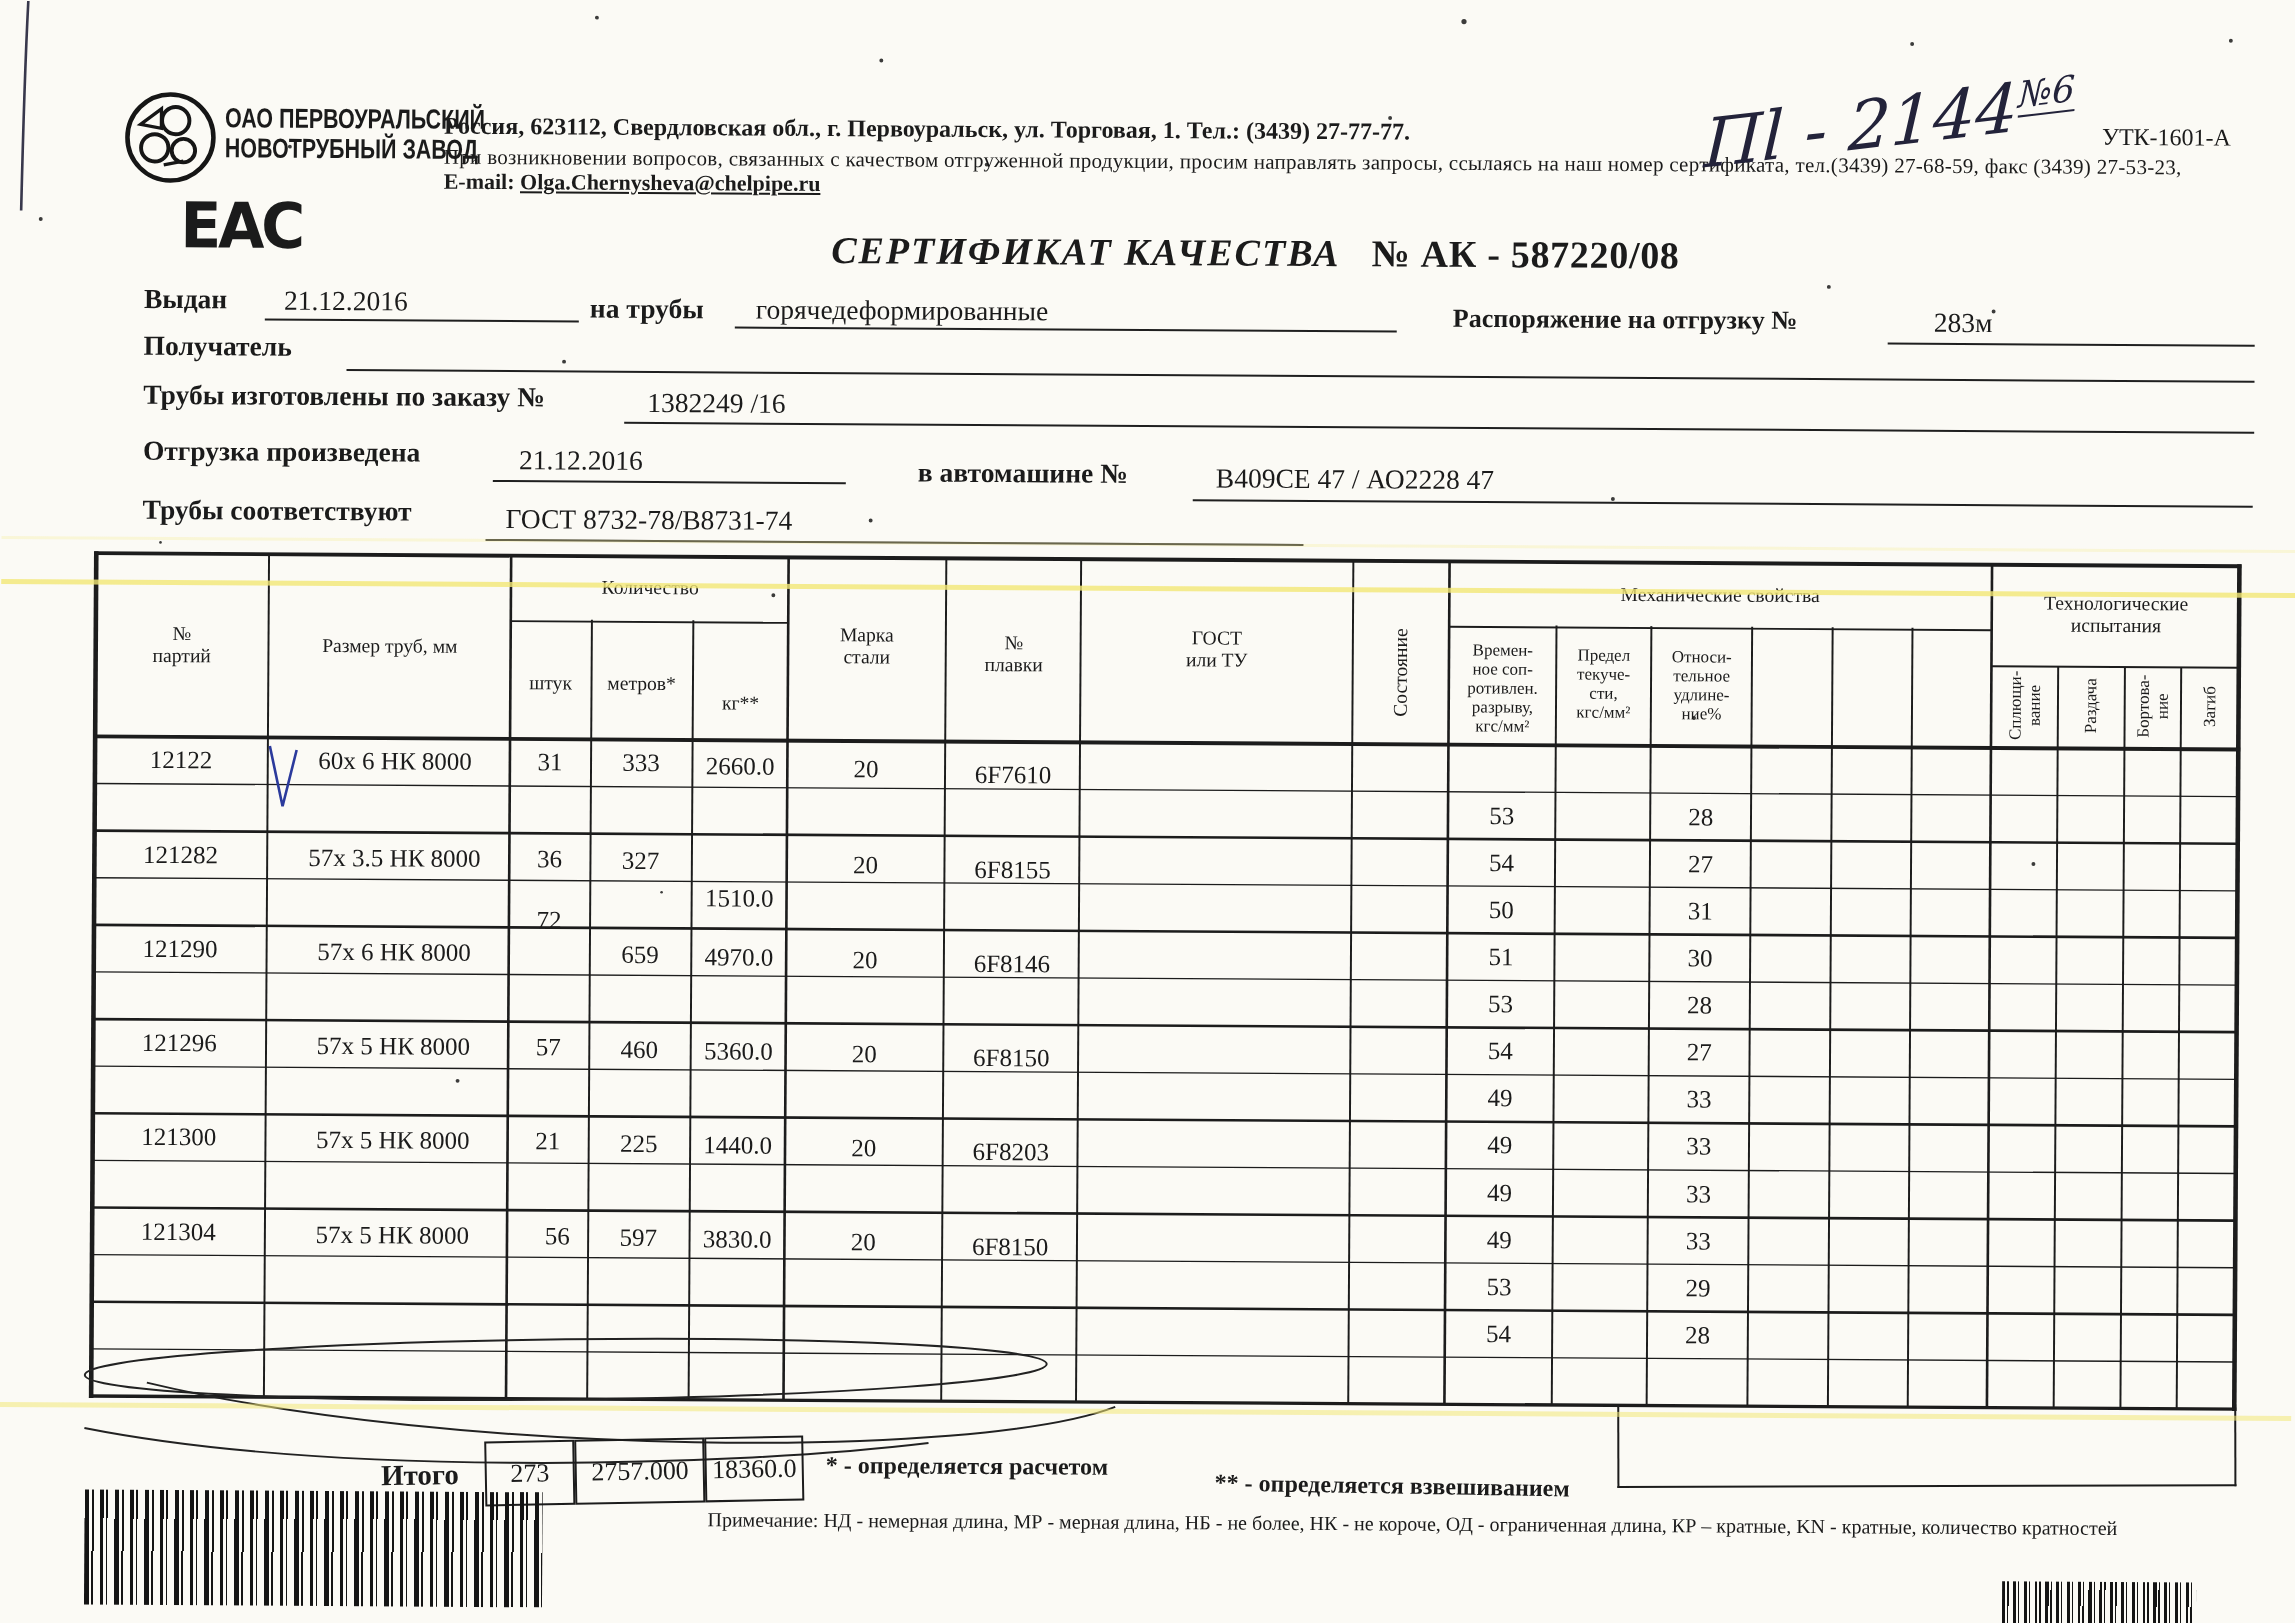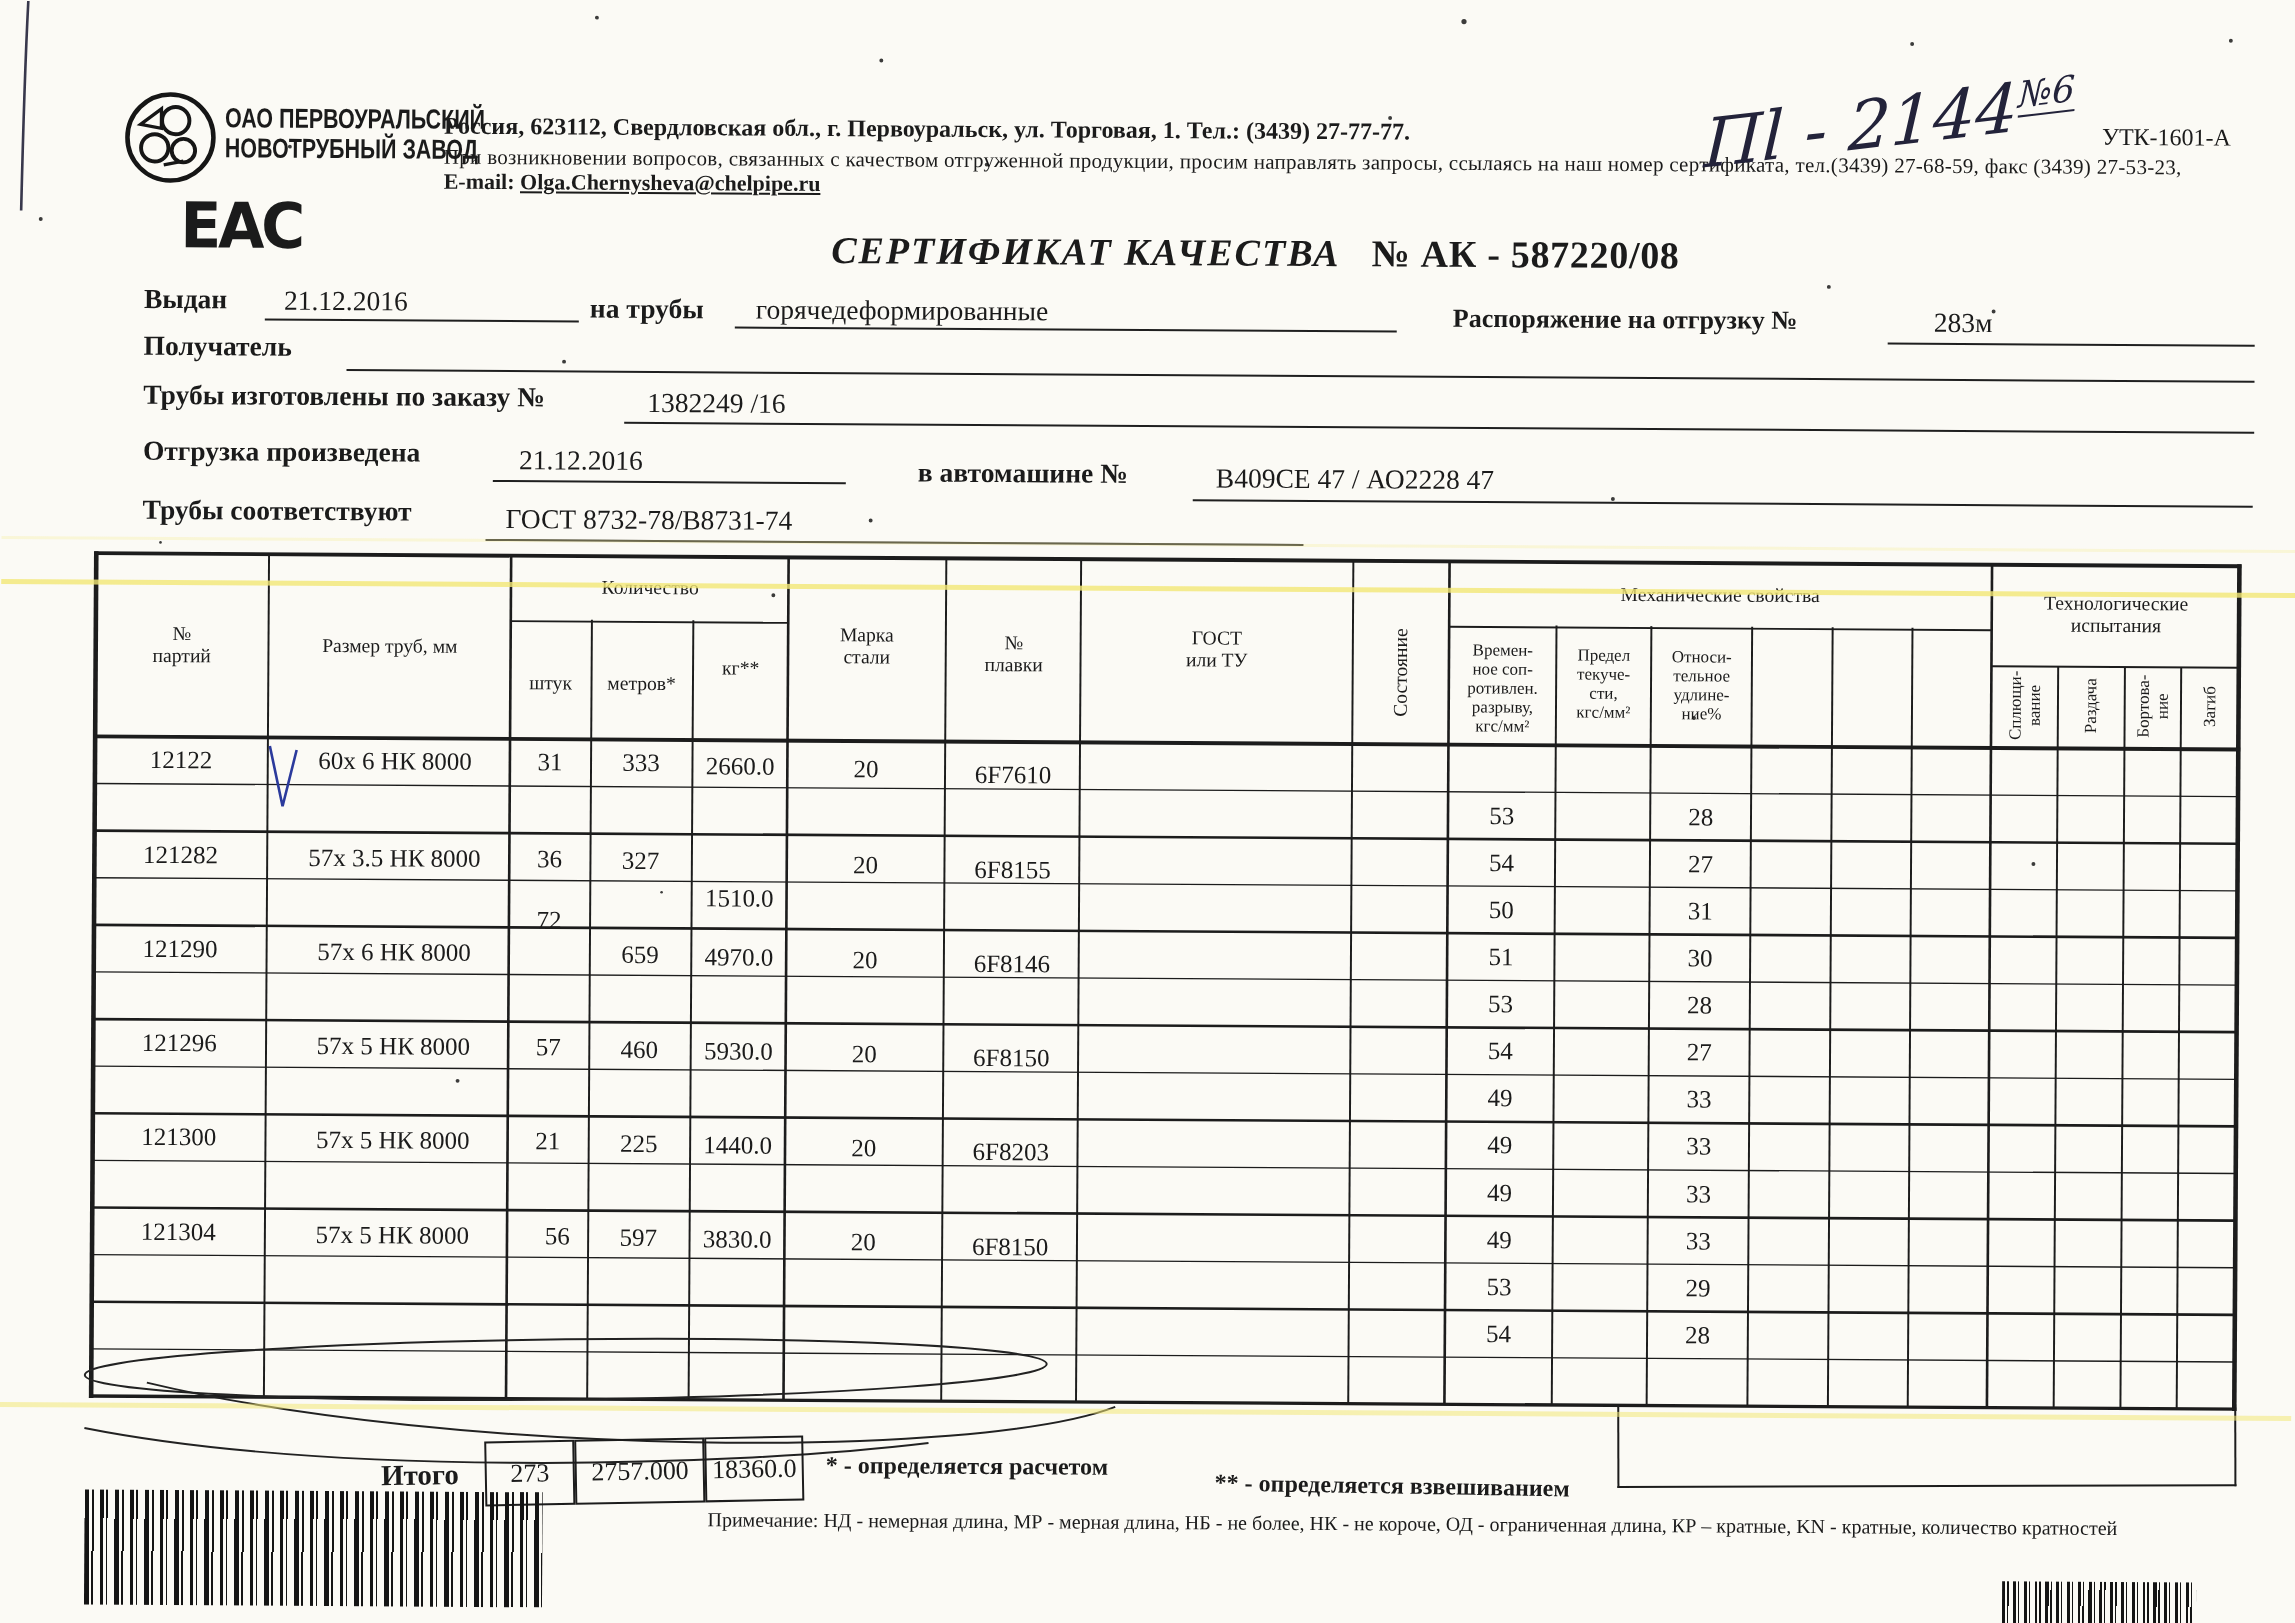--- a/index.html
+++ b/index.html
@@ -161,21 +161,21 @@
           <circle cx="1180" cy="913" r="3"></circle>
     </g>
   </svg>
 
   <span class="t hdr" style="left:181px;top:651px">№
 партий</span>
   <span class="t hdr" style="left:389px;top:651px">Размер труб, мм</span>
   <span class="t hdr" style="left:649px;top:591px">Количество</span>
   <span class="t hdr" style="left:550px;top:687px">штук</span>
   <span class="t hdr" style="left:641px;top:687px">метров*</span>
-  <span class="t hdr" style="left:740px;top:671px">кг**</span>
+  <span class="t hdr" style="left:740px;top:706px">кг**</span>
   <span class="t hdr" style="left:866px;top:648px">Марка
 стали</span>
   <span class="t hdr" style="left:1013px;top:655px">№
 плавки</span>
   <span class="t hdr" style="left:1216px;top:649px">ГОСТ
 или ТУ</span>
   <span class="rot hdr" style="left:1400px;top:671px">Состояние</span>
   <span class="t hdr" style="left:1719px;top:592px">Механические свойства</span>
   <span class="t mh" style="left:1502px;top:686px">Времен-
 ное соп-
@@ -232,21 +232,21 @@
   <span class="t b" style="left:1013px;top:965px">6F8146</span>
   <span class="t b" style="left:1502px;top:1002px">53</span>
   <span class="t b" style="left:1701px;top:1002px">28</span>
   <span class="t b" style="left:1502px;top:1049px">54</span>
   <span class="t b" style="left:1701px;top:1049px">27</span>
 
   <span class="t b" style="left:181px;top:1049px">121296</span>
   <span class="t b" style="left:395px;top:1051px">57х 5 НК 8000</span>
   <span class="t b" style="left:550px;top:1051px">57</span>
   <span class="t b" style="left:641px;top:1053px">460</span>
-  <span class="t b" style="left:740px;top:1054px">5930.0</span>
+  <span class="t b" style="left:740px;top:1054px">5360.0</span>
   <span class="t b" style="left:866px;top:1056px">20</span>
   <span class="t b" style="left:1013px;top:1059px">6F8150</span>
   <span class="t b" style="left:1502px;top:1096px">49</span>
   <span class="t b" style="left:1701px;top:1096px">33</span>
   <span class="t b" style="left:1502px;top:1143px">49</span>
   <span class="t b" style="left:1701px;top:1143px">33</span>
 
   <span class="t b" style="left:181px;top:1143px">121300</span>
   <span class="t b" style="left:395px;top:1145px">57х 5 НК 8000</span>
   <span class="t b" style="left:550px;top:1145px">21</span>

